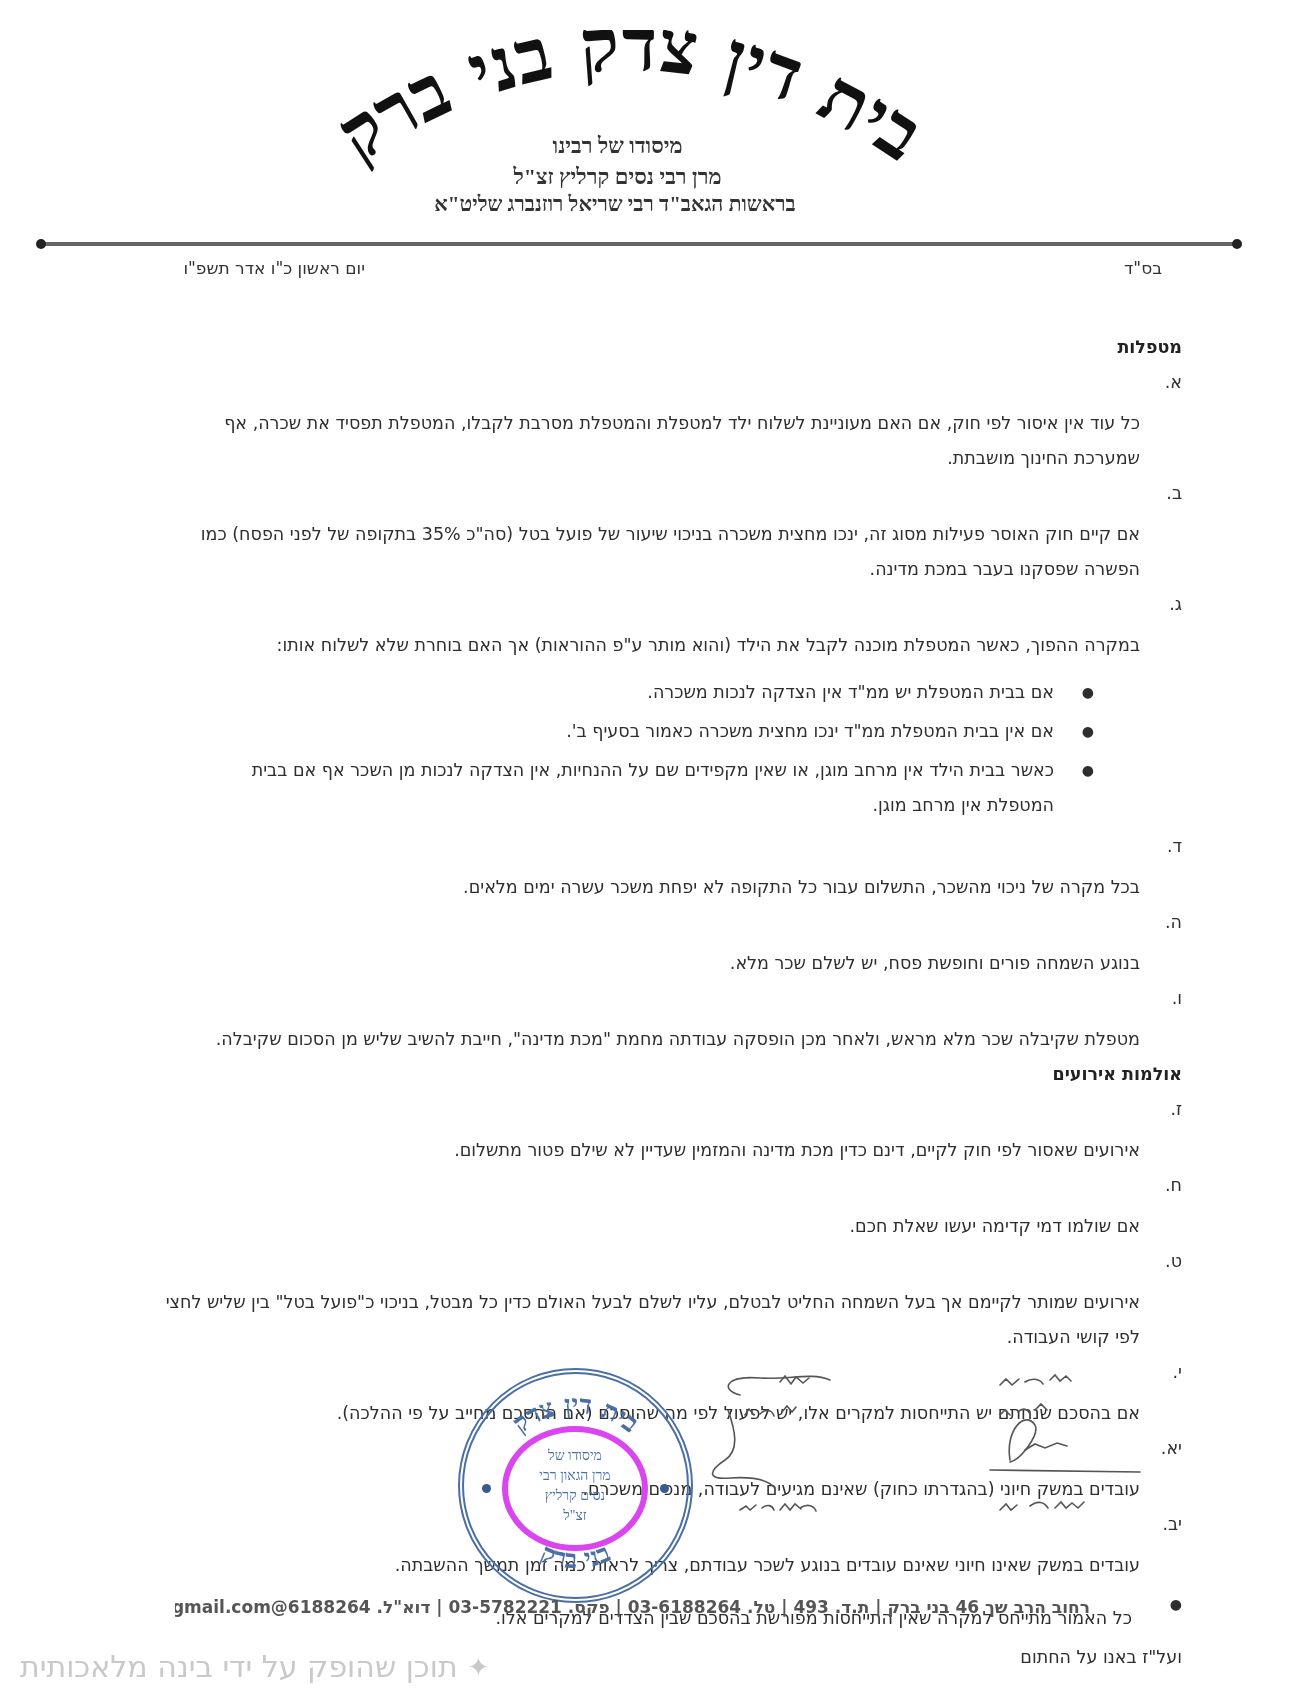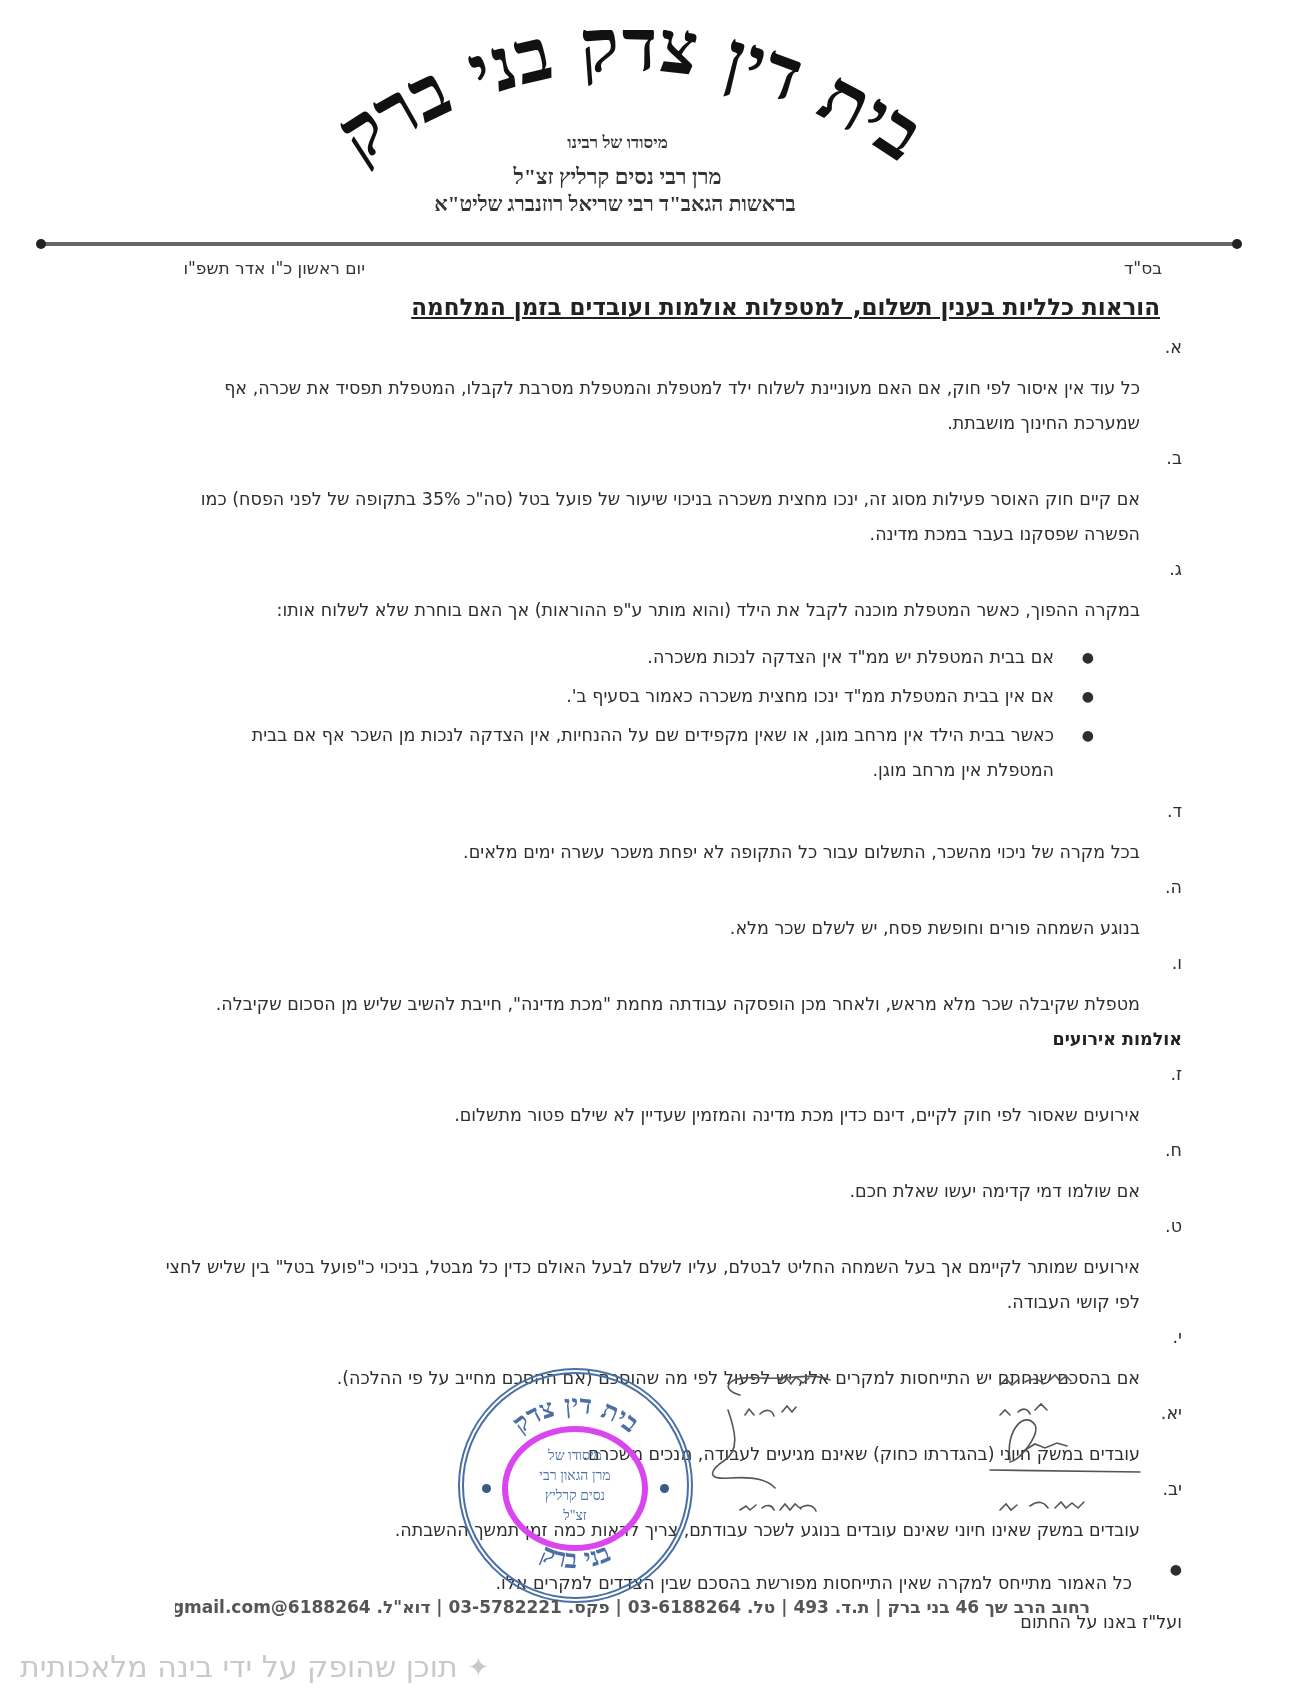--- a/index.html
+++ b/index.html
@@ -17,21 +17,21 @@
   .arc-title svg { width: 100%; height: 100%; }
   .arc-title text {
     font-family: "DejaVu Serif", "Liberation Serif", serif;
     font-weight: bold; font-size: 74px; fill: #111;
   }
   .sub1, .sub2, .sub3 {
     position: absolute; left: 0; right: 0; text-align: center;
     font-family: "Liberation Serif", "DejaVu Serif", serif;
     font-weight: bold; color: #333;
   }
-  .sub1 { top: 133px; font-size: 17px; padding-right: 55px; }
+  .sub1 { top: 133px; font-size: 22px; padding-right: 55px; }
   .sub2 { top: 164px; font-size: 22px; padding-right: 55px; }
   .sub3 { top: 192px; font-size: 21px; padding-right: 60px; font-weight: bold; }
 
   .rule {
     position: absolute; left: 40px; width: 1198px; top: 242px; height: 4px;
     background: #666; border-radius: 2px;
   }
   .rule::before, .rule::after {
     content: ""; position: absolute; top: -3px; width: 10px; height: 10px;
     background: #222; border-radius: 50%;
@@ -120,24 +120,24 @@
   </div>
   <div class="sub1">מיסודו של רבינו</div>
   <div class="sub2">מרן רבי נסים קרליץ זצ"ל</div>
   <div class="sub3">בראשות הגאב"ד רבי שריאל רוזנברג שליט"א</div>
 
   <div class="rule"></div>
 
   <div class="bsd">בס"ד</div>
   <div class="date">יום ראשון כ"ו אדר תשפ"ו</div>
 
-  <div class="main-title">הוראות כלליות בענין תשלום, למטפלות אולמות ועובדים בזמן המלחמה</div>
 
   <div class="content">
 
+    <p class="section-heading">מטפלות</p>
 
     <div class="item">
       <span class="marker">א.</span>
       <span class="text">כל עוד אין איסור לפי חוק, אם האם מעוניינת לשלוח ילד למטפלת והמטפלת מסרבת לקבלו, המטפלת תפסיד את שכרה, אף שמערכת החינוך מושבתת.</span>
     </div>
     <div class="item">
       <span class="marker">ב.</span>
       <span class="text">אם קיים חוק האוסר פעילות מסוג זה, ינכו מחצית משכרה בניכוי שיעור של פועל בטל (סה"כ 35% בתקופה של לפני הפסח) כמו הפשרה שפסקנו בעבר במכת מדינה.</span>
     </div>
     <div class="item">

